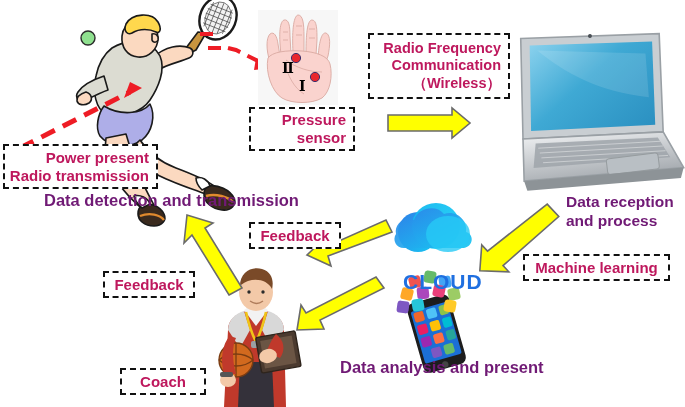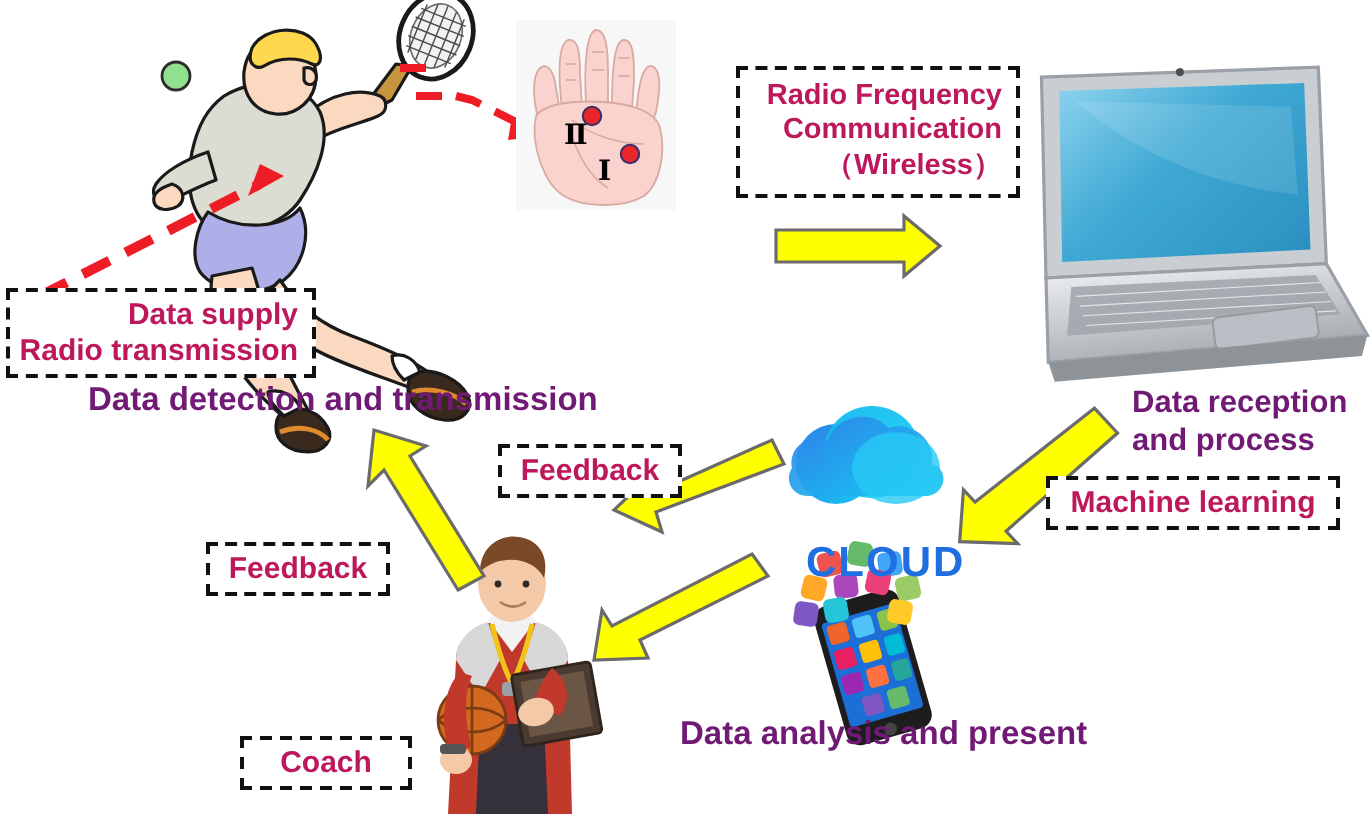--- a/index.html
+++ b/index.html
@@ -248,42 +248,46 @@
         <path d="M376 277 L384 288 L320 320 L324 329 L297 330 L301 305 L306 313 Z"></path>
       </g>
 
       <g>
         <path d="M229 295 L242 288 L205 228 L213 223 L187 215 L184 243 L192 235 Z"></path>
       </g>
     </g>
   </svg>
 
   <div class="dbox" style="left:3px;top:144px;width:155px;height:45px;font-size:15px;">
-    <span class="ln">Data supply</span>
+    <span class="ln">Power present</span>
     <span class="ln">Radio transmission</span>
   </div>
 
+  <div class="dbox" style="left:249px;top:107px;width:106px;height:44px;font-size:15px;">
+    <span class="ln">Pressure</span>
+    <span class="ln">sensor</span>
+  </div>
 
   <div class="abs" style="left:282px;top:60px;font-size:14px;font-weight:bold;color:#000;
               font-family:'Liberation Serif','DejaVu Serif',serif;">Ⅱ</div>
   <div class="abs" style="left:299px;top:78px;font-size:14px;font-weight:bold;color:#000;
               font-family:'Liberation Serif','DejaVu Serif',serif;">Ⅰ</div>
 
   <div class="dbox" style="left:368px;top:33px;width:142px;height:66px;font-size:14.5px;">
     <span class="ln">Radio Frequency</span>
     <span class="ln">Communication</span>
     <span class="ln" style="padding-left:4px;margin-left:14px;">（Wireless）</span>
   </div>
 
   <div class="green" style="left:44px;top:191px;font-size:16.5px;">Data detection and transmission</div>
 
   <div class="green" style="left:566px;top:193px;font-size:15.5px;">Data reception</div>
   <div class="green" style="left:566px;top:212px;font-size:15.5px;">and  process</div>
 
-  <div class="dbox center" style="left:523px;top:238px;width:147px;height:27px;font-size:15px;">
+  <div class="dbox center" style="left:523px;top:254px;width:147px;height:27px;font-size:15px;">
     <span class="ln">Machine learning</span>
   </div>
 
   <div class="abs" style="left:403px;top:250px;font-size:21px;font-weight:bold;color:#1f6fe0;letter-spacing:1px;margin-top:20px;">CLOUD</div>
 
   <div class="dbox center" style="left:249px;top:222px;width:92px;height:27px;font-size:15px;">
     <span class="ln">Feedback</span>
   </div>
 
   <div class="dbox center" style="left:103px;top:271px;width:92px;height:27px;font-size:15px;">

